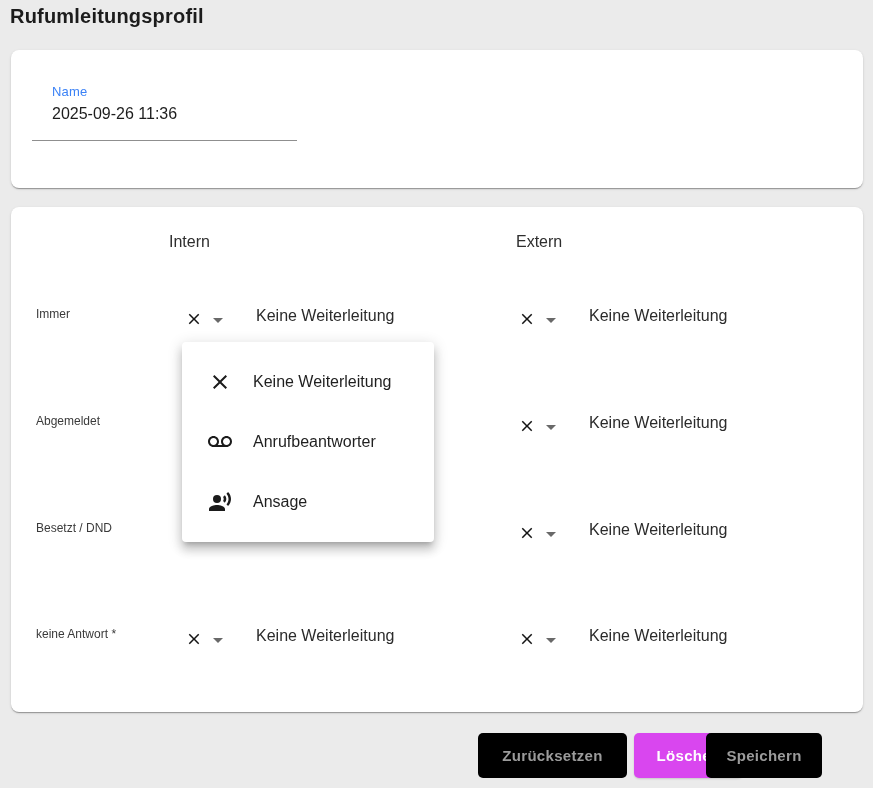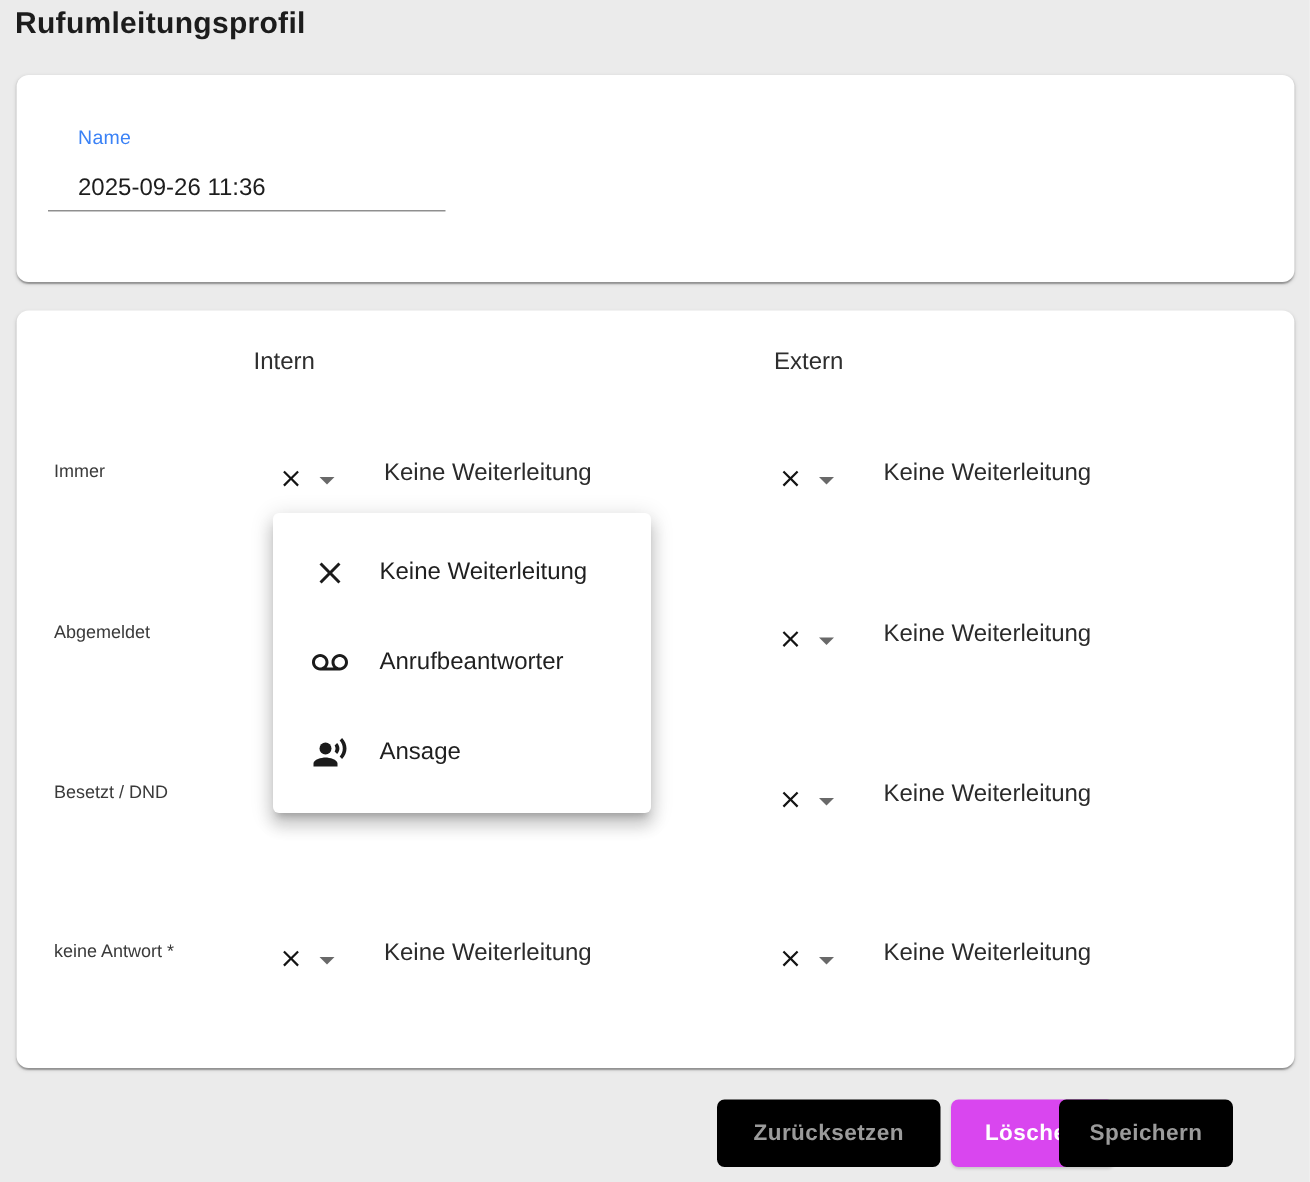--- a/index.html
+++ b/index.html
@@ -25,21 +25,21 @@
   .field {
     position:absolute; top:34px; height:57px; width:265px;
     border-bottom:1px solid #8f8f8f;
   }
   .field-name { left:21px; }
   .field-seconds { left:296px; }
   .field-label {
     display:block; padding-left:20px; font-size:13px; color:#3b82f6; letter-spacing:.2px;
   }
   .field-input {
-    display:block; margin-top:18px; padding-left:20px; width:240px;
+    display:block; margin-top:6px; padding-left:20px; width:240px;
     border:none; outline:none; background:transparent;
     font-family:"Liberation Sans", sans-serif; font-size:16px; color:#1d1d1d;
   }
 
   
   .col-header {
     position:absolute; top:26px; font-size:16px; color:#2e2e2e;
   }
   .col-header-intern { left:158px; }
   .col-header-extern { left:505px; }

